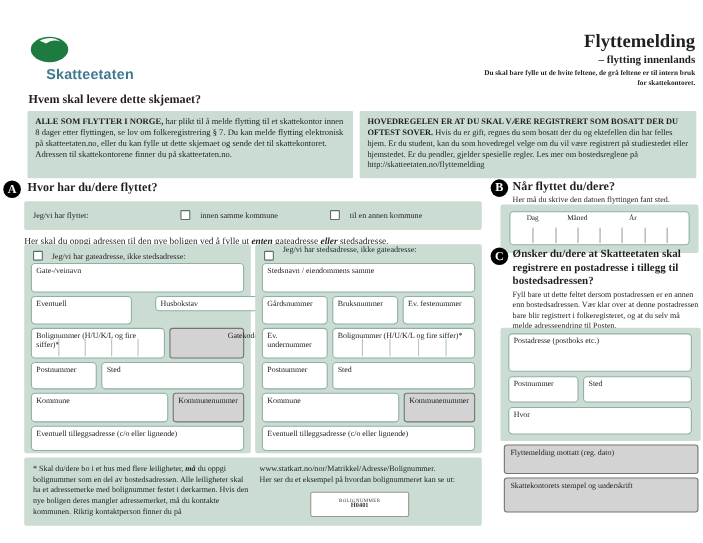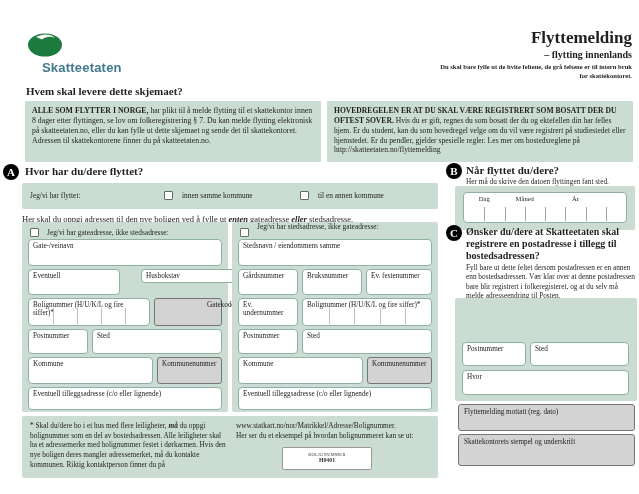--- a/index.html
+++ b/index.html
@@ -199,20 +199,23 @@
     <span class="tick" style="left:75%;"></span>
     <span class="tick" style="left:87.5%;"></span>
   </div>
 </div>
 
 <div class="abs circ" style="left:446px; top:225px;">C</div>
 <div class="abs c-title" style="left:466px; top:226px; width:172px;">Ønsker du/dere at Skatteetaten skal registrere en postadresse i tillegg til bostedsadressen?</div>
 <div class="abs c-body" style="left:466px; top:263px; width:170px;">Fyll bare ut dette feltet dersom postadressen er en annen enn bostedsadressen. Vær klar over at denne postadressen bare blir registrert i folkeregisteret, og at du selv må melde adresseendring til Posten.</div>
 
 <div class="abs panel" style="left:455px; top:298px; width:182px; height:103px;">
+  <div class="field" style="left:7px; top:5px; width:167px; height:35px;">
+      <span class="lbl">Postadresse (postboks etc.)</span>
+    </div>
   <div class="field" style="left:7px; top:44px; width:64px; height:24px;">
       <span class="lbl">Postnummer</span>
     </div>
   <div class="field" style="left:75px; top:44px; width:99px; height:24px;">
       <span class="lbl">Sted</span>
     </div>
   <div class="field" style="left:7px; top:72px; width:167px; height:25px;">
       <span class="lbl">Hvor</span>
     </div>
 </div>

